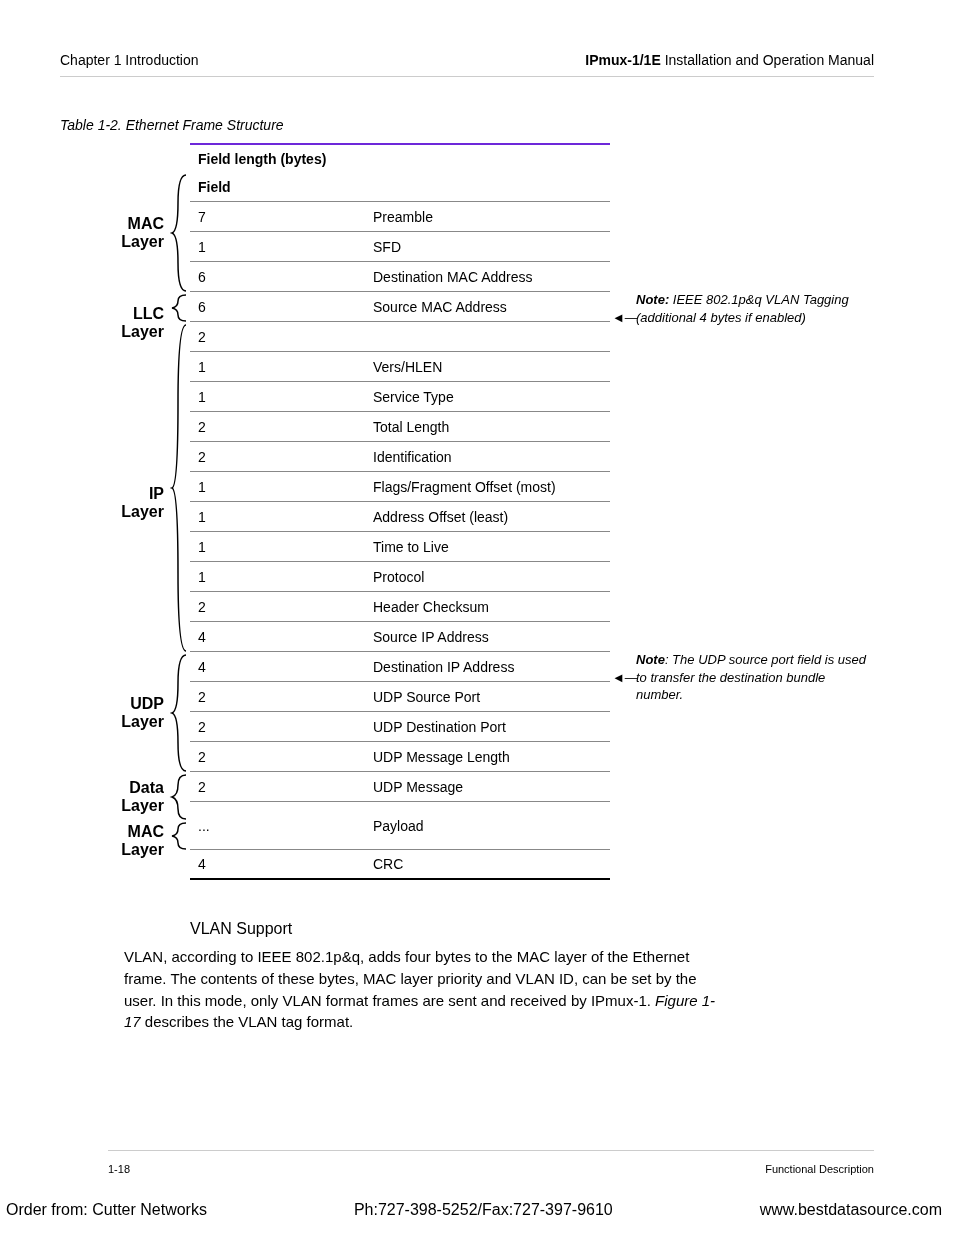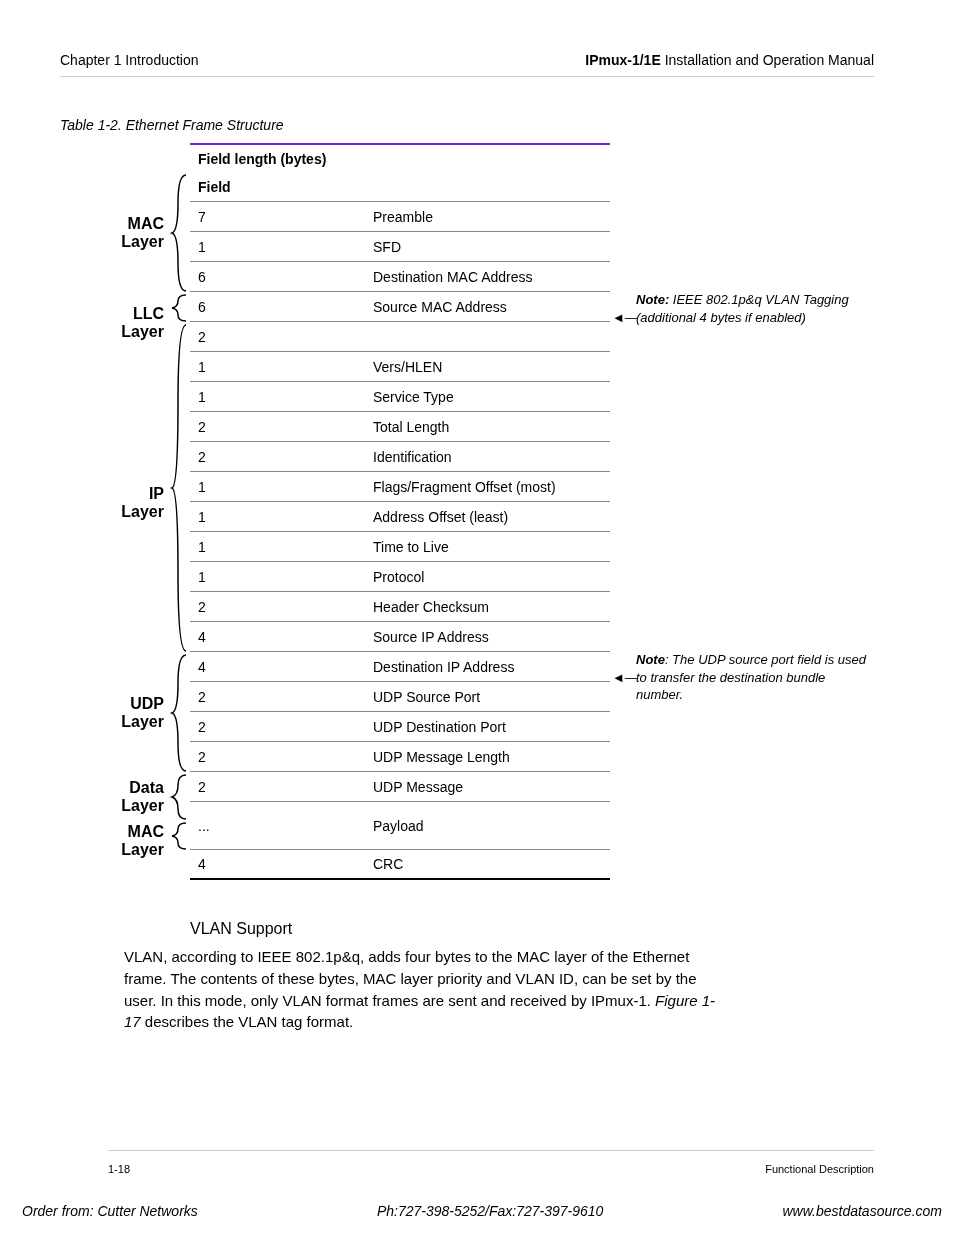--- a/index.html
+++ b/index.html
@@ -23,21 +23,21 @@
   .row:last-child { border-bottom: 2px solid #000; }
   .row.tall { height: 48px; }
   .notes-col { flex: 1; position: relative; }
   .note { position: absolute; font-size: 13px; font-style: italic; line-height: 1.35; left: 26px; }
   .note .arrow { position: absolute; left: -24px; font-style: normal; }
   .note strong { font-weight: 700; }
   .section-heading { font-weight: 400; font-size: 16px; margin-left: 130px; margin-top: 40px; margin-bottom: 8px; }
   .para { font-size: 15px; line-height: 1.45; margin-left: 64px; width: 600px; }
   .para em { font-style: italic; }
   .footer { position: absolute; left: 108px; right: 80px; bottom: 60px; border-top: 1px solid #ccc; padding-top: 12px; display: flex; justify-content: space-between; font-size: 11px; gap: 21px; }
-  .order-line { position: absolute; left: 16px; right: 0; bottom: 16px; display: flex; justify-content: space-between; font-size: 14px; padding: 0 12px 0 6px; font-style: italic; }
+  .order-line { position: absolute; left: 0; right: 0; bottom: 16px; display: flex; justify-content: space-between; font-size: 16px; padding: 0 12px 0 6px; }
 </style>
 </head>
 <body>
 
 <div class="page">
 
   <div class="header">
     <div>Chapter 1  Introduction</div>
     <div class="right">
       <strong>IPmux-1/1E</strong><span> Installation and Operation Manual</span>

